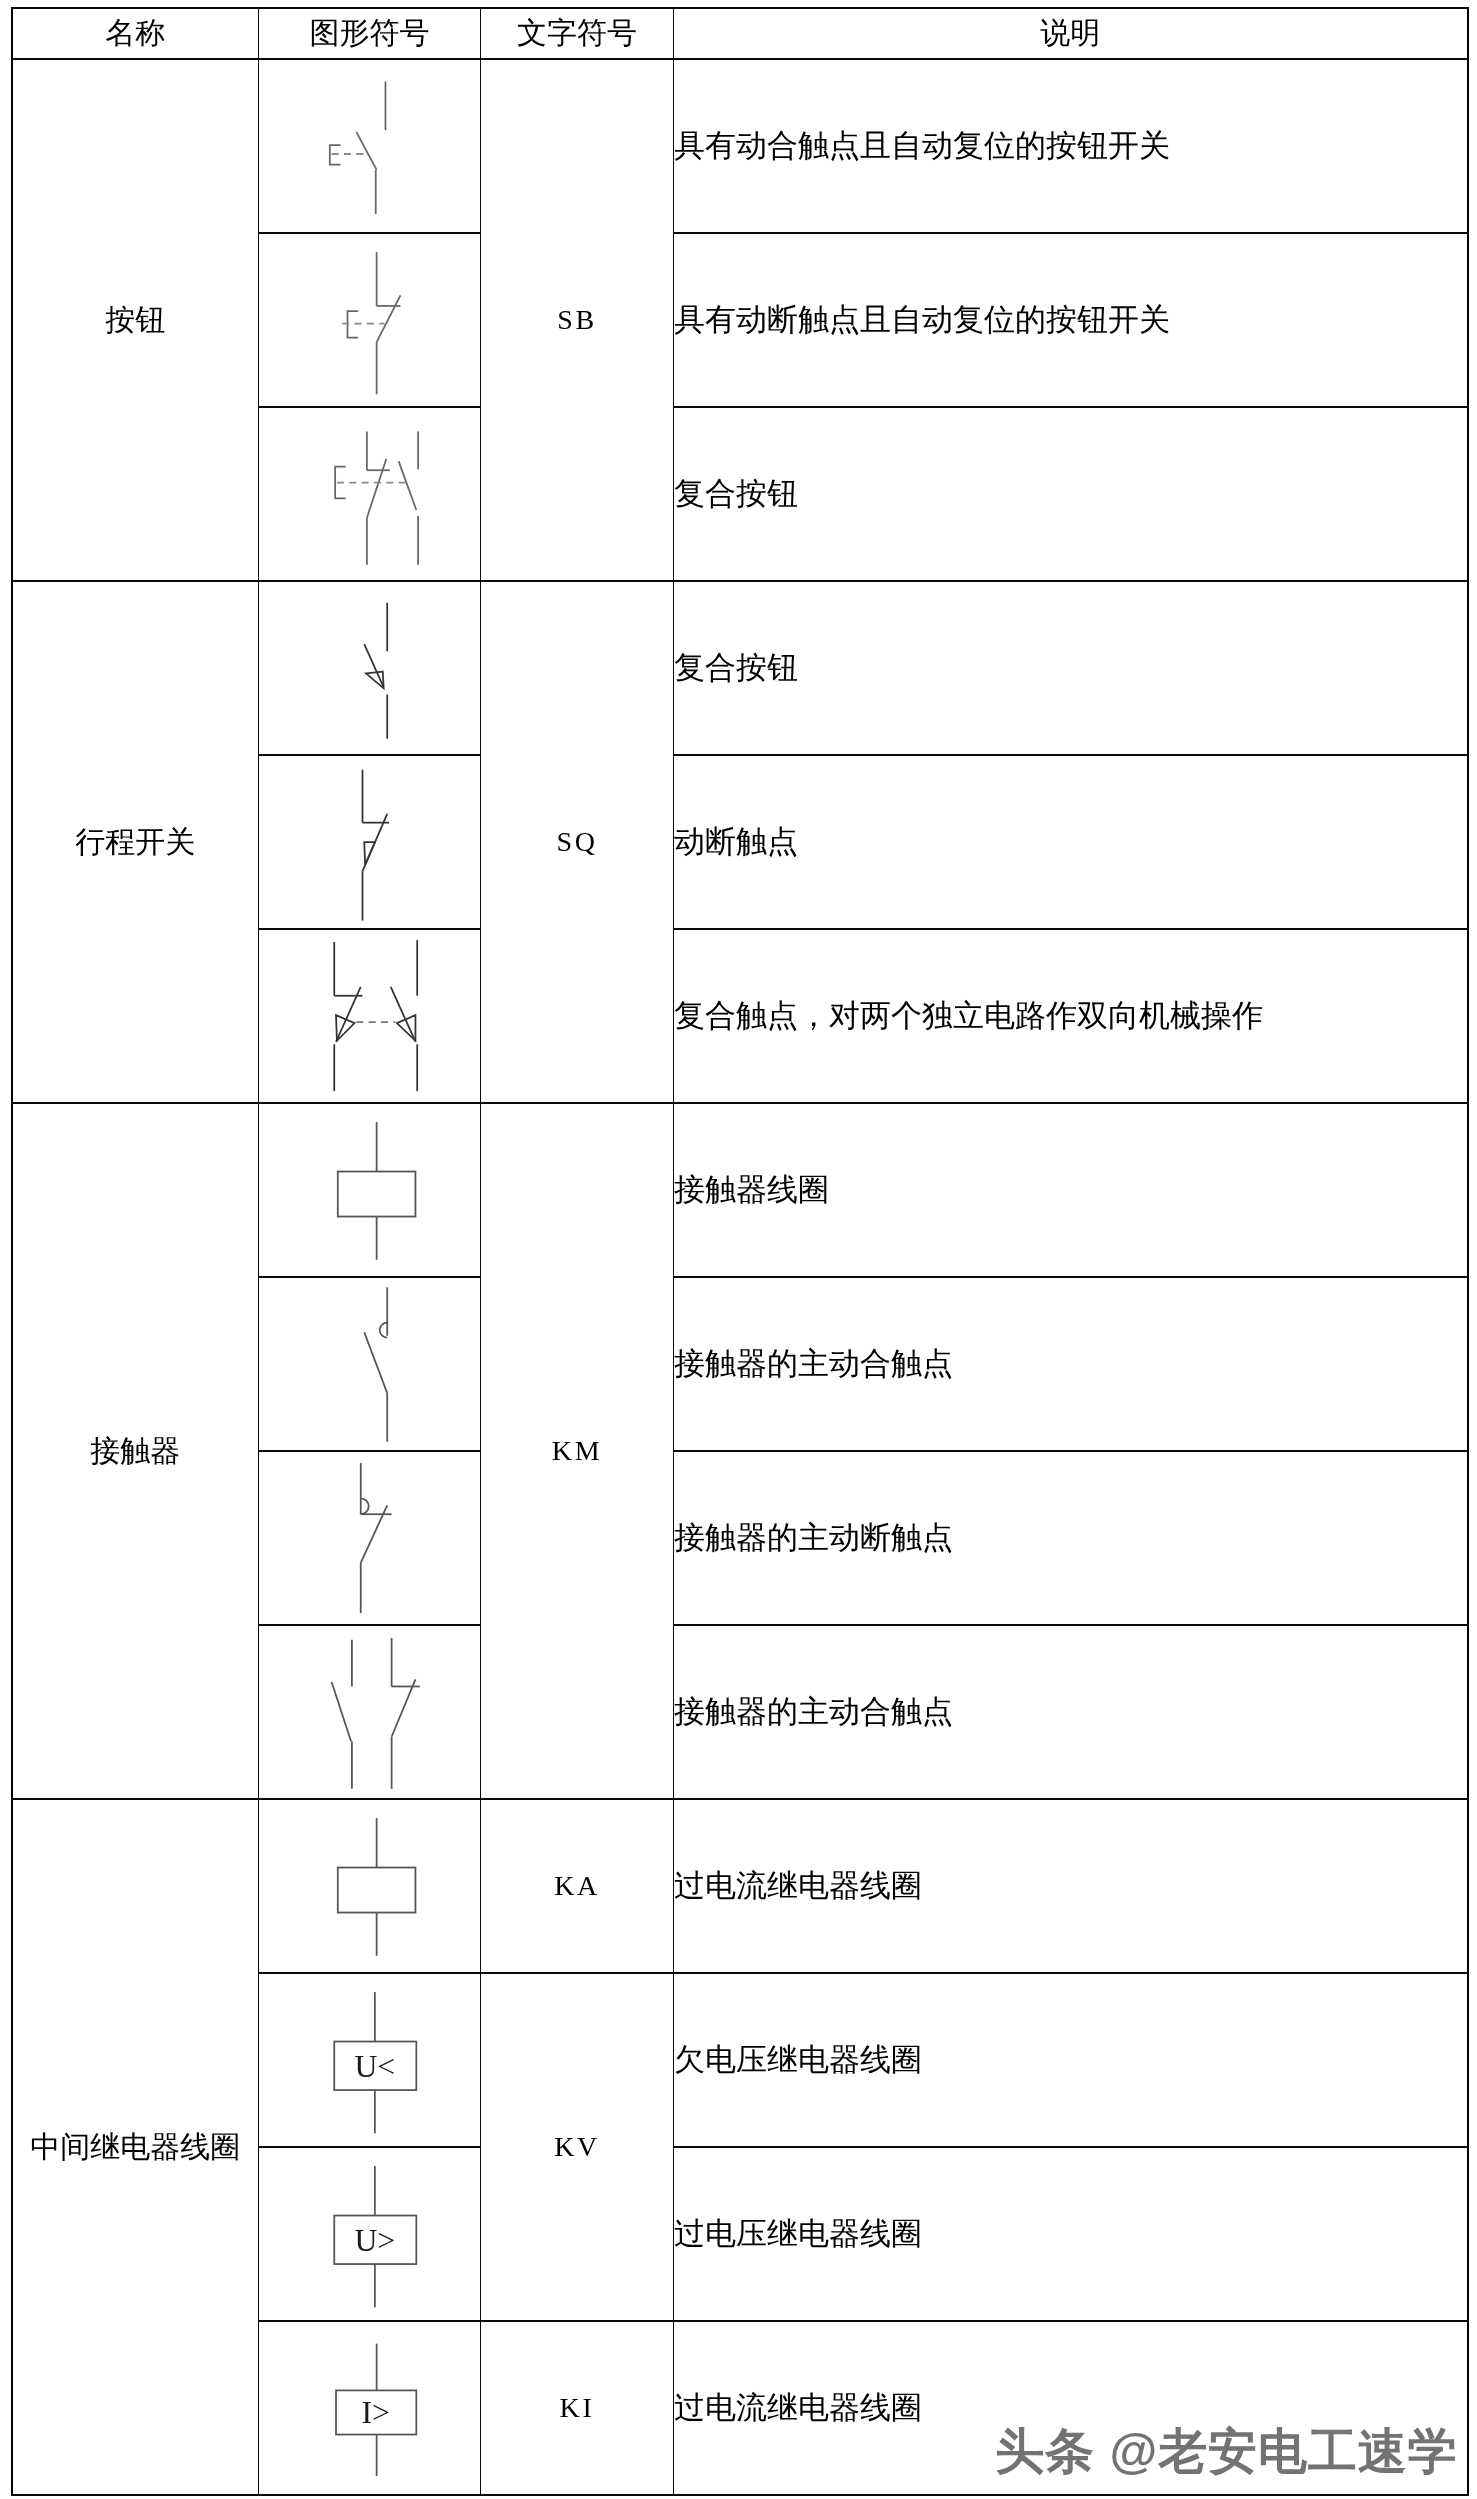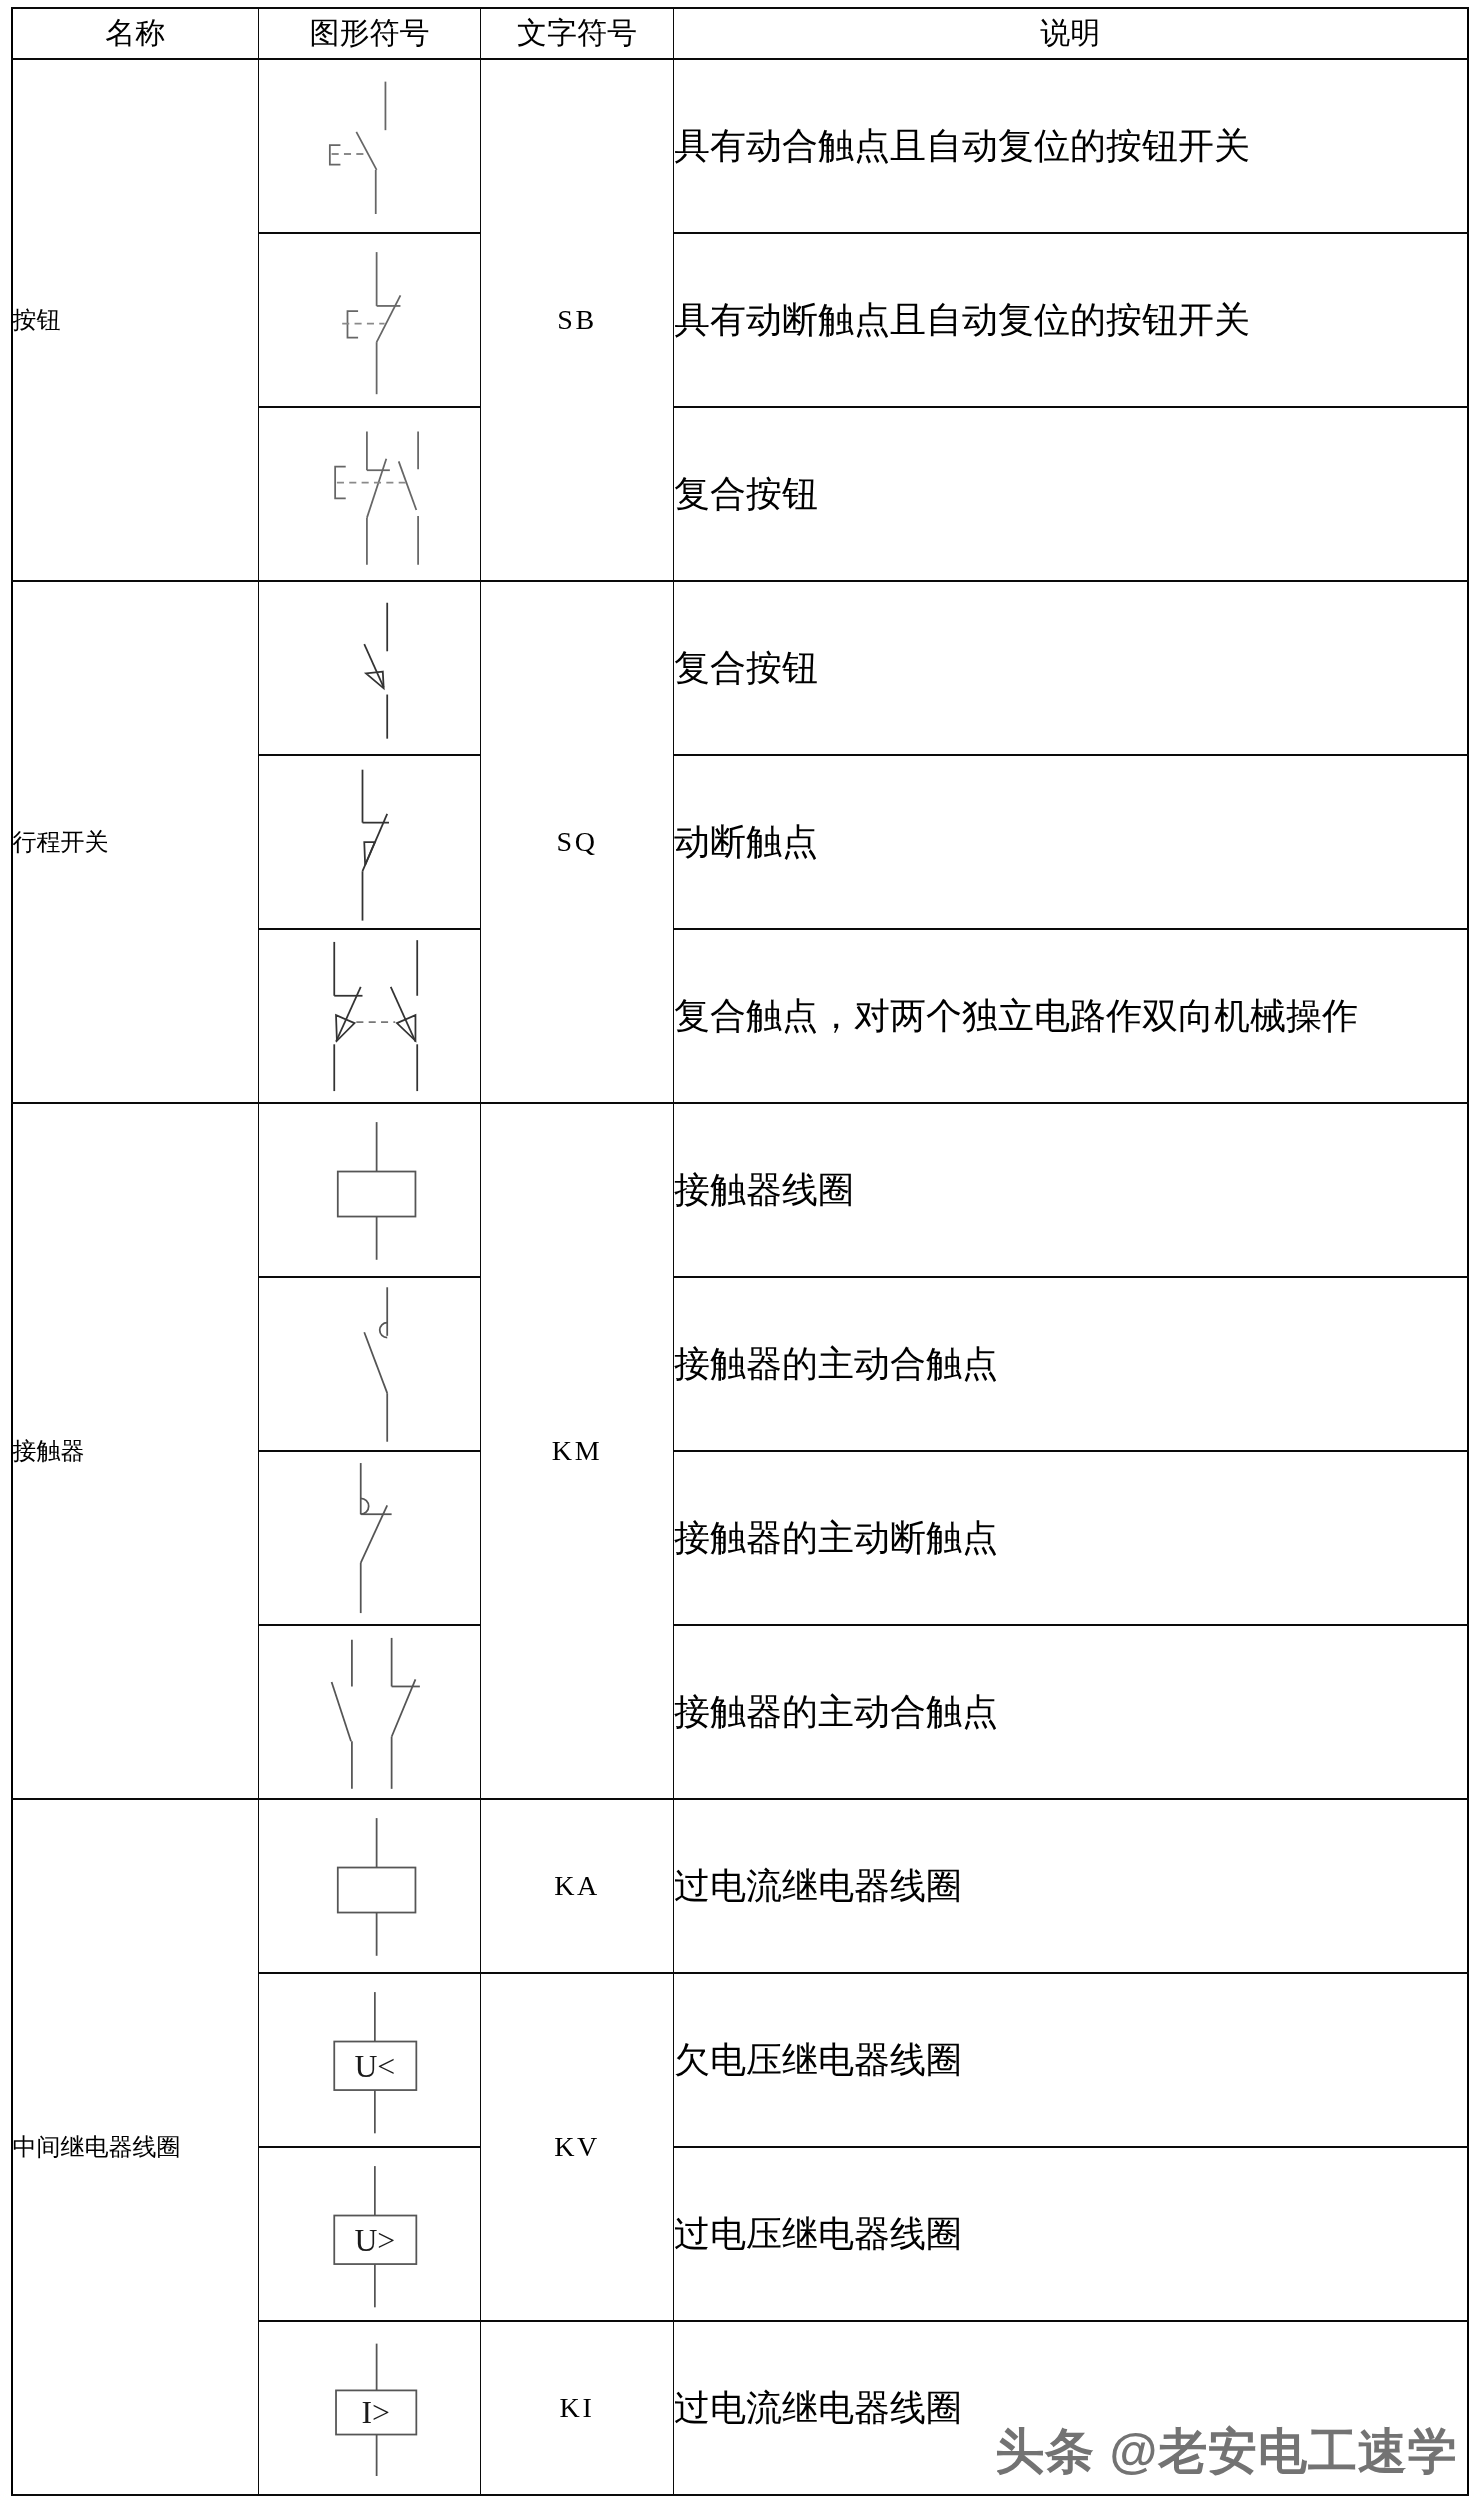--- a/index.html
+++ b/index.html
@@ -16,23 +16,23 @@
   }
   table.symtable td,table.symtable th{
     border-left:1.8px solid #0a0a0a;border-right:1.8px solid #0a0a0a;
     border-top:2.7px solid #0a0a0a;border-bottom:2.7px solid #0a0a0a;
     padding:0;font-weight:normal;
     vertical-align:middle;
   }
   tr.hdr{height:51px;}
   tr.r{height:174px;}
   th.hcell{font-size:30px;text-align:center;}
-  td.name{font-size:24px;text-align:left;}
+  td.name{font-size:30px;text-align:center;}
   td.letter{font-size:28px;text-align:center;letter-spacing:2.7px;font-family:"Liberation Serif","DejaVu Serif",serif;}
-  td.desc{font-size:36px;text-align:left;padding-left:26.5px;}
+  td.desc{font-size:31px;text-align:left;padding-left:26.5px;}
   td.sym{text-align:center;line-height:0;}
   td.sym svg{display:inline-block;}
   .wm{
     position:absolute;right:19.4px;top:2419px;
     font-family:"Liberation Sans","DejaVu Sans",sans-serif;
     font-weight:bold;font-size:49px;color:#737373;letter-spacing:0.9px;
     text-shadow:
       -3.5px -3.5px 0 #fff, 3.5px -3.5px 0 #fff, -3.5px 3.5px 0 #fff, 3.5px 3.5px 0 #fff,
       0 -3.5px 0 #fff, 0 3.5px 0 #fff, -3.5px 0 0 #fff, 3.5px 0 0 #fff;
     white-space:nowrap;

